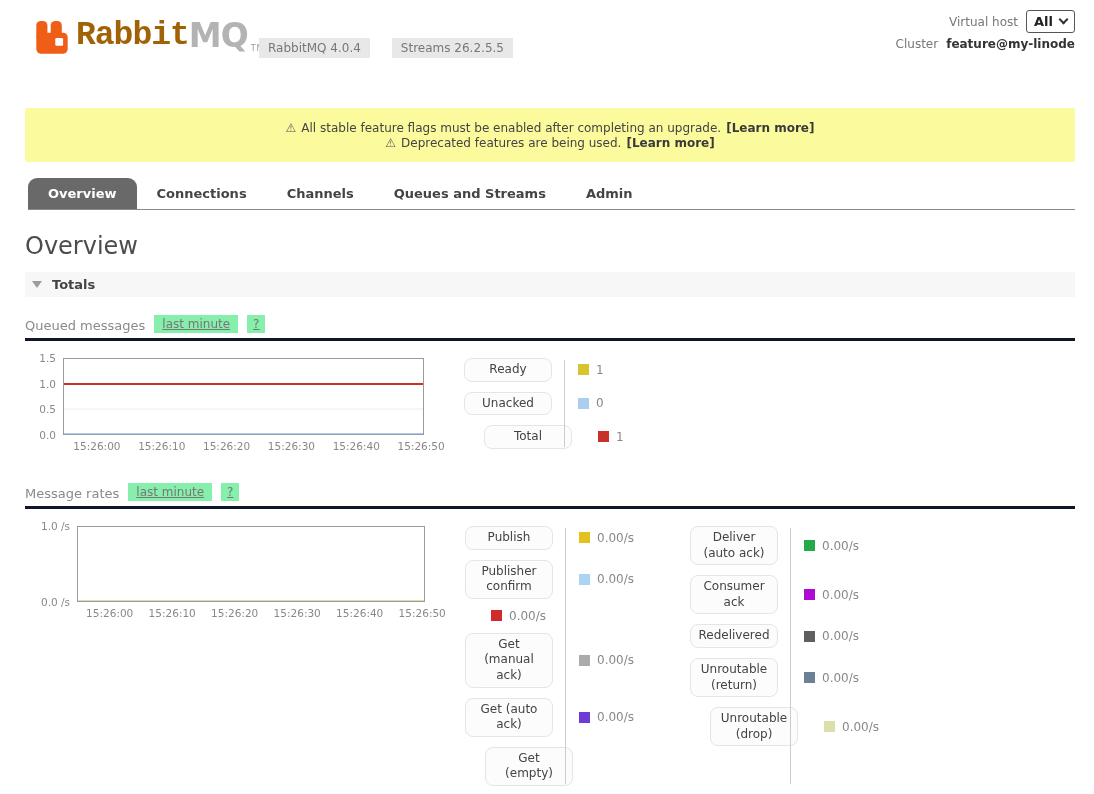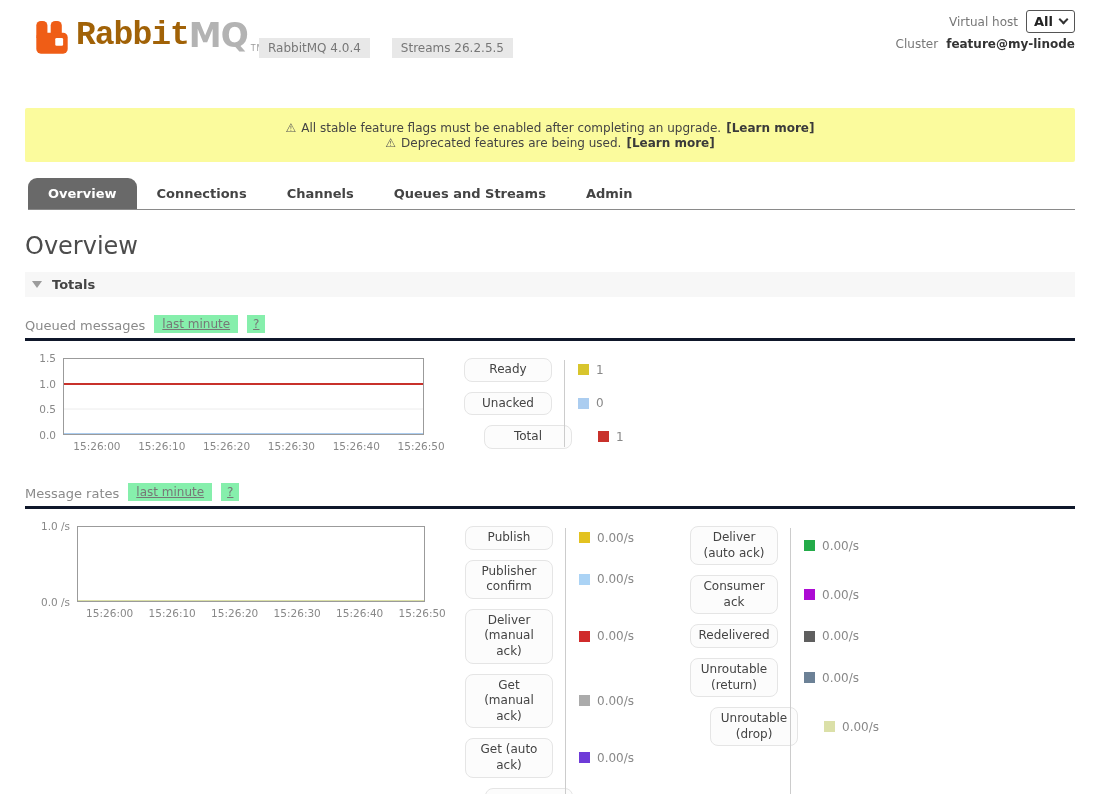--- a/index.html
+++ b/index.html
@@ -242,21 +242,20 @@
               </div>
             </div>
             <div class="lrow">
               <div class="lbox">Publisher confirm</div>
               <div class="lval">
                 <span class="swatch" style="background: rgb(171, 211, 245);"></span>
                 <span>0.00/s</span>
               </div>
             </div>
             <div class="lrow">
-              <div class="lbox">Deliver (manual ack)</div>
               <div class="lval">
                 <span class="swatch" style="background: rgb(208, 43, 43);"></span>
                 <span>0.00/s</span>
               </div>
             </div>
             <div class="lrow">
               <div class="lbox">Get (manual ack)</div>
               <div class="lval">
                 <span class="swatch" style="background: rgb(171, 171, 171);"></span>
                 <span>0.00/s</span>

